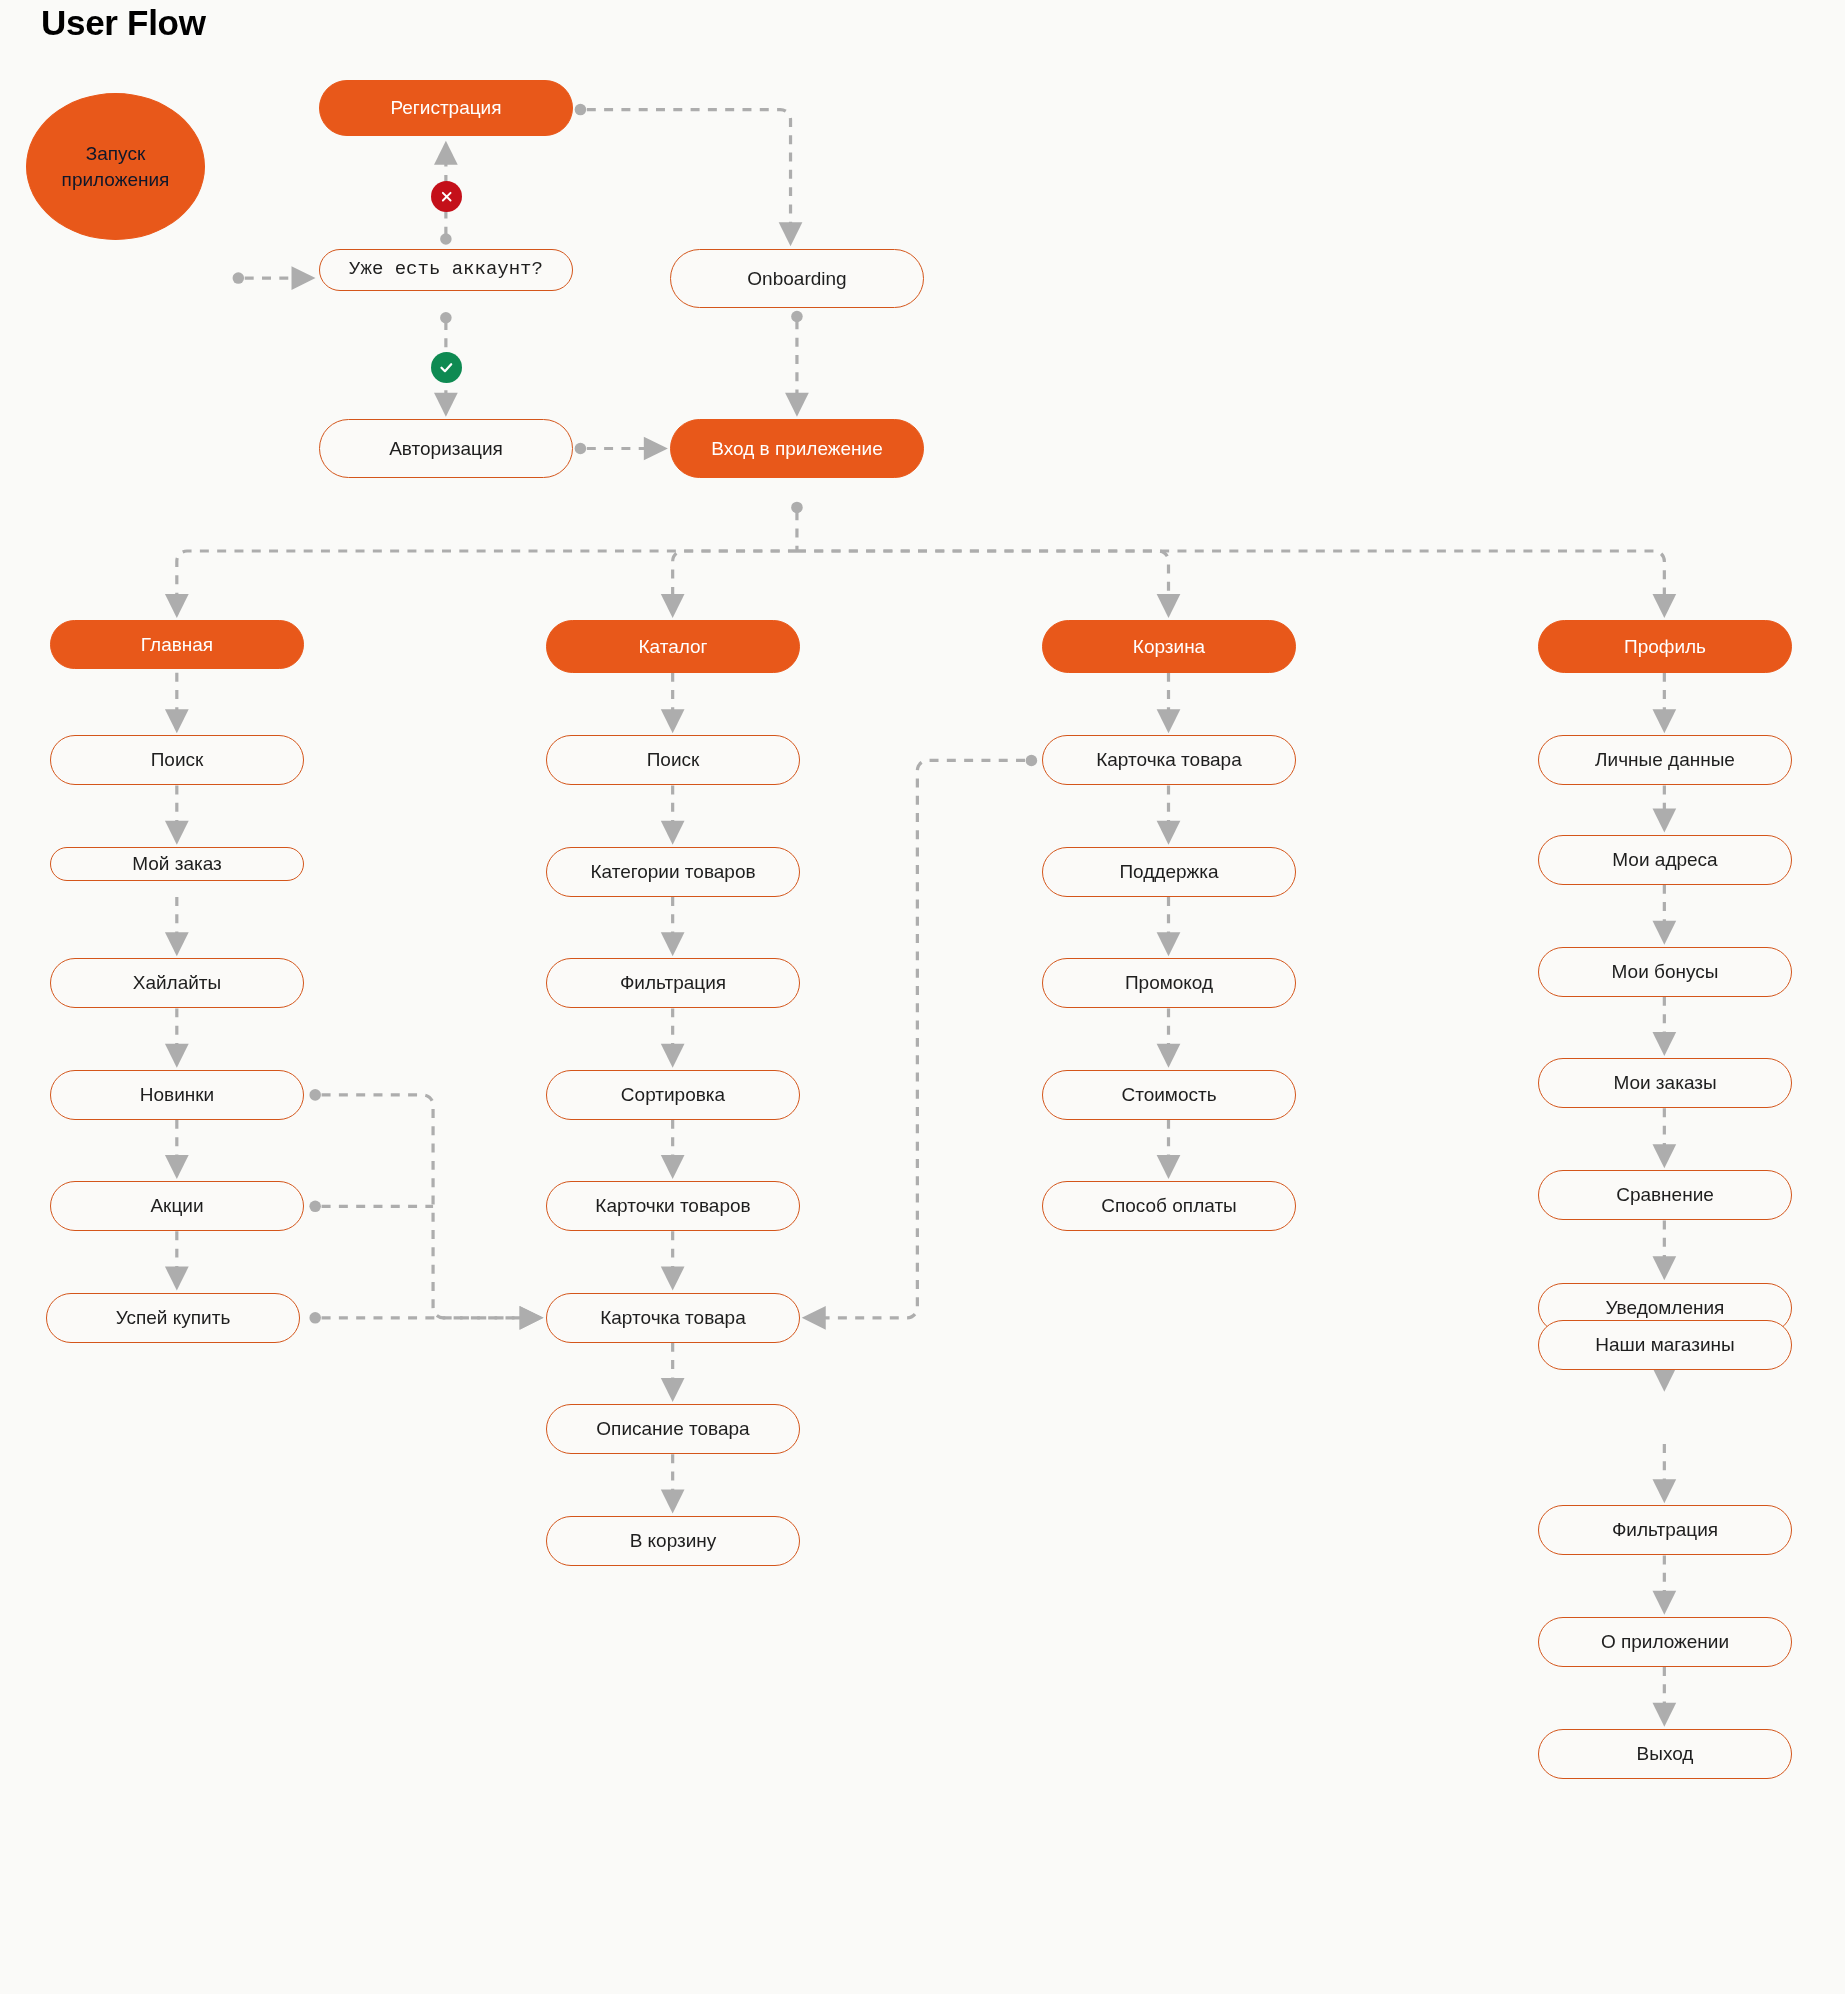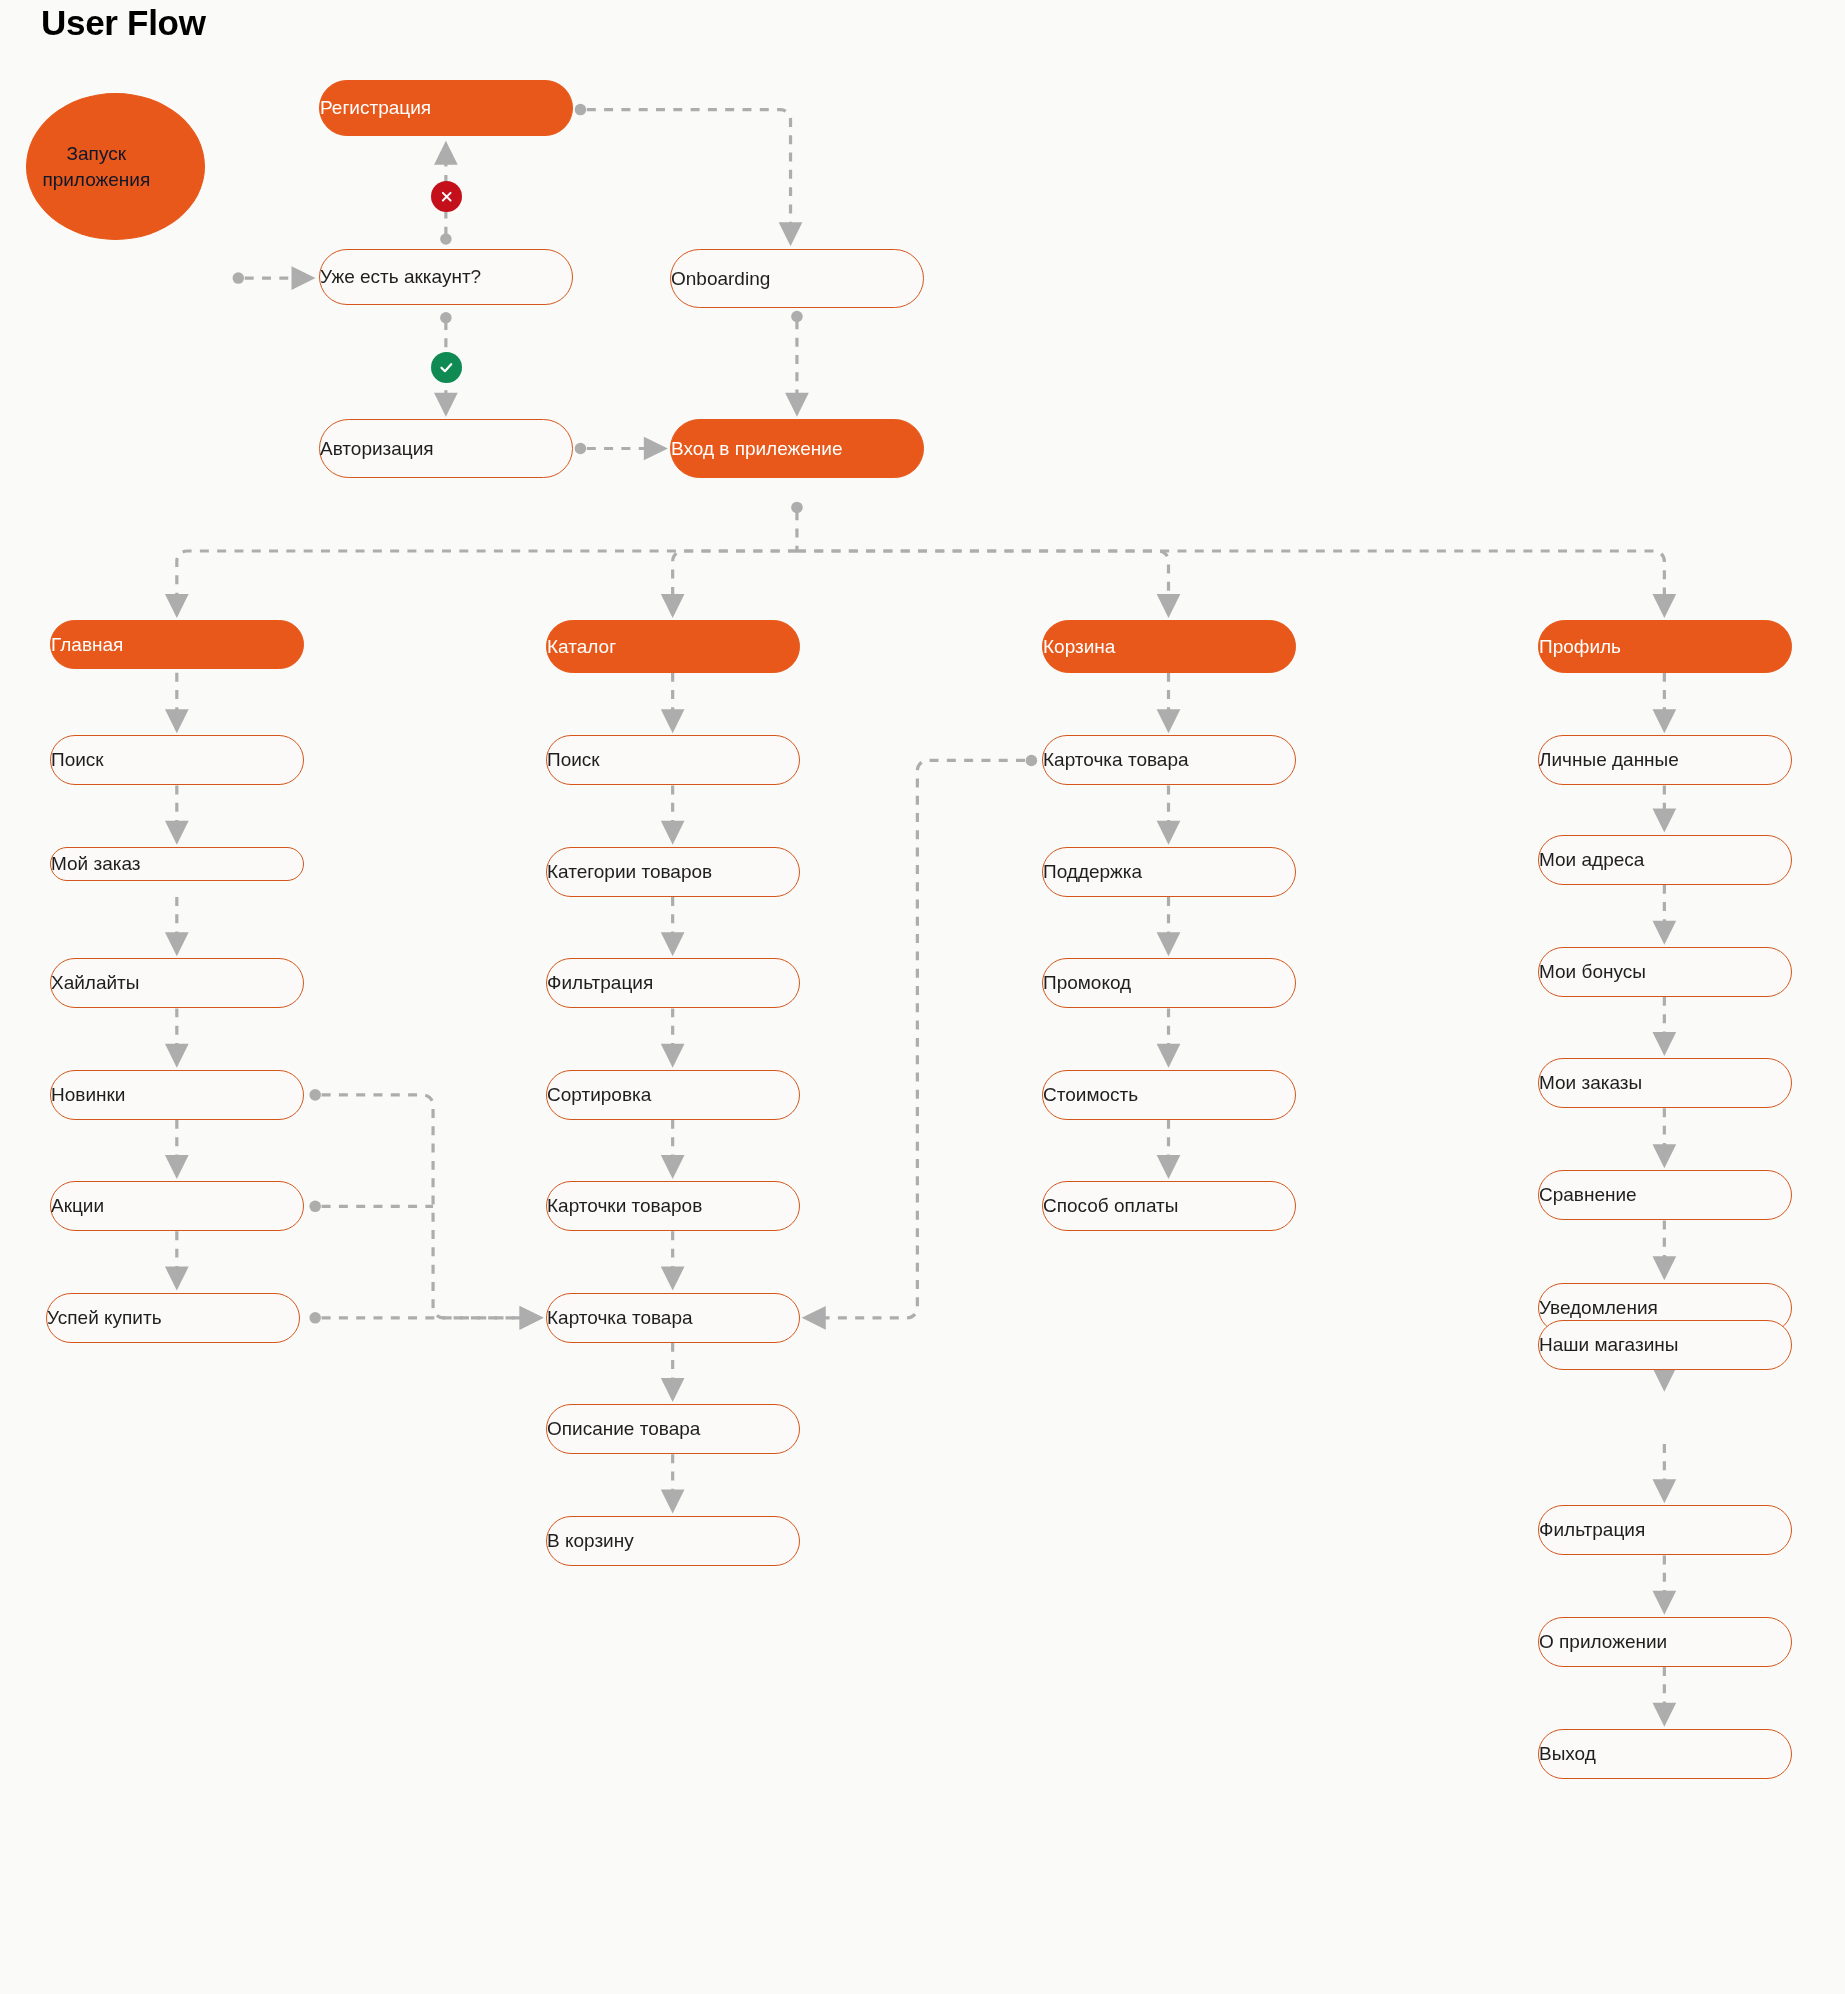--- a/index.html
+++ b/index.html
@@ -14,21 +14,21 @@
 
   .title{
     position:absolute;left:41px;top:2.6px;
     font-size:35px;font-weight:bold;letter-spacing:-0.3px;
     color:#000000;
   }
 
   .node{
     position:absolute;
     box-sizing:border-box;
-    display:flex;align-items:center;
+    display:flex;align-items:center;justify-content:center;
     text-align:center;
     border-radius:640px;
     font-size:19px;
     line-height:1.25;
     color:#1E1E1E;
     background:#FBFAF8;
     border:1.6px solid #D4561B;
     white-space:nowrap;
   }
   .node.primary{
@@ -140,21 +140,21 @@
     </g>
   </svg>
 
   <div id="nodes">
       <div class="node primary circle" style="left: 26px; top: 93px; width: 179px; height: 147px;">
         <span>Запуск<br>приложения</span>
       </div>
       <div class="node primary" style="left: 319px; top: 80px; width: 254px; height: 56px;">
         <span>Регистрация</span>
       </div>
-      <div class="node" style="left: 319px; top: 249px; width: 254px; height: 56px;">
+      <div class="node" style="left: 319px; top: 249px; width: 254px; height: 42px; font-family: Liberation Mono, monospace;">
         <span>Уже есть аккаунт?</span>
       </div>
       <div class="node" style="left: 670px; top: 249px; width: 254px; height: 59px;">
         <span>Onboarding</span>
       </div>
       <div class="node" style="left: 319px; top: 419px; width: 254px; height: 59px;">
         <span>Авторизация</span>
       </div>
       <div class="node primary" style="left: 670px; top: 419px; width: 254px; height: 59px;">
         <span>Вход в прилежение</span>

